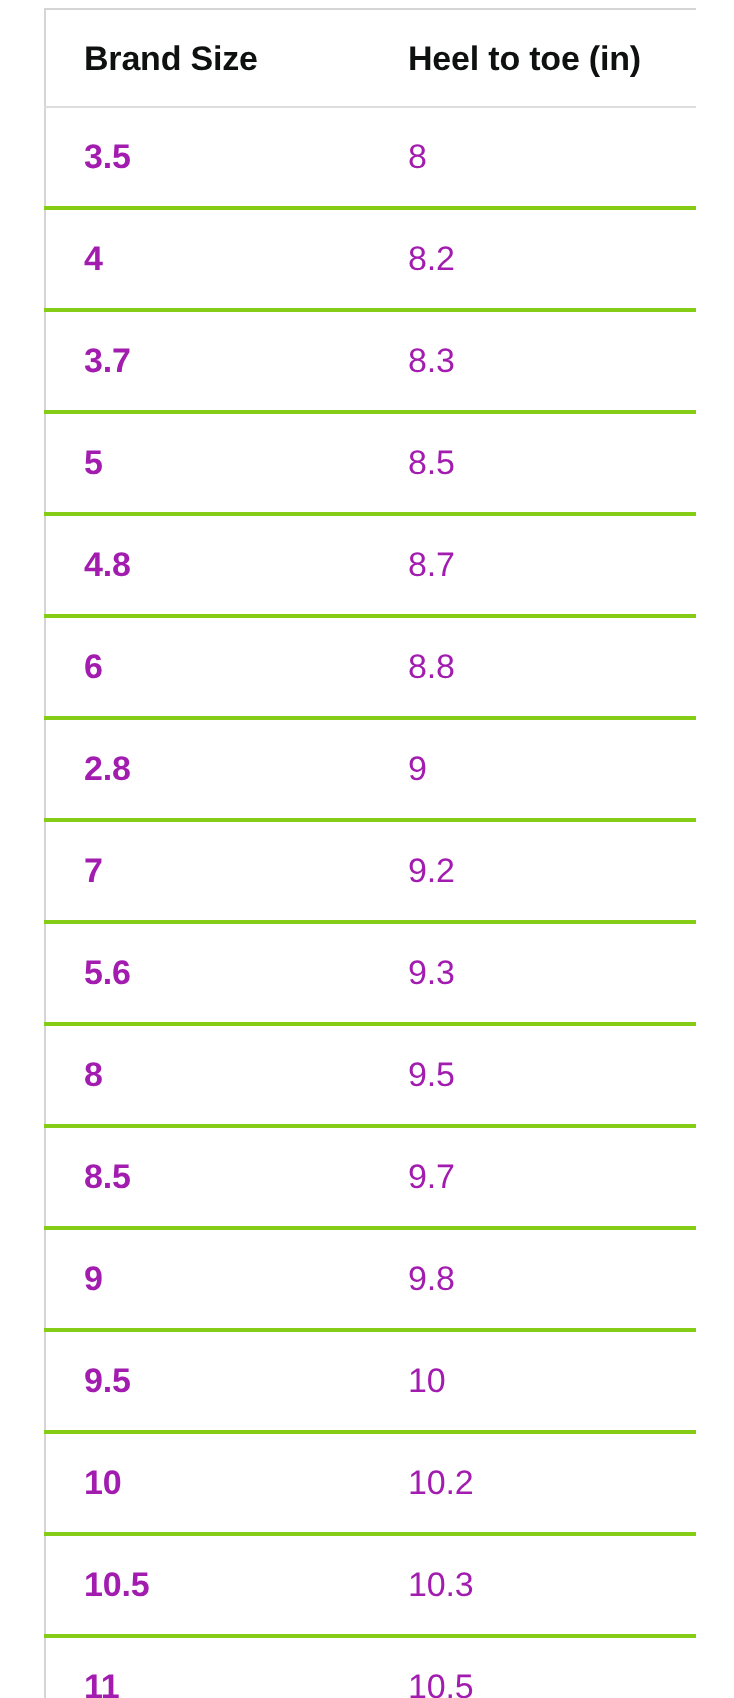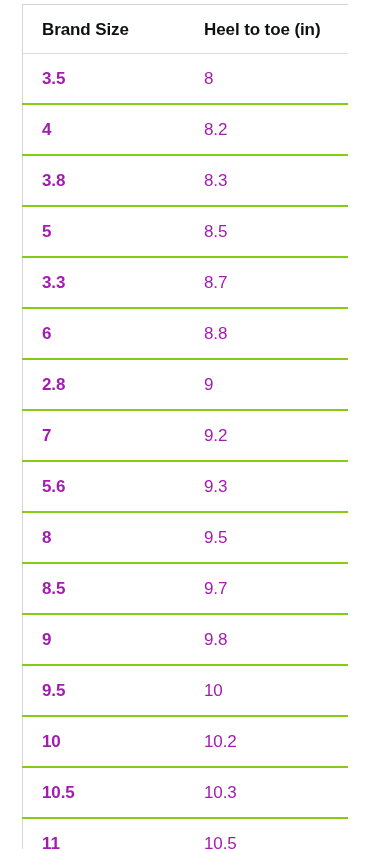--- a/index.html
+++ b/index.html
@@ -87,29 +87,29 @@
     <tbody id="table-body">
         <tr>
           <td class="col-size">3.5</td>
           <td class="col-measure">8</td>
         </tr>
         <tr>
           <td class="col-size">4</td>
           <td class="col-measure">8.2</td>
         </tr>
         <tr>
-          <td class="col-size">3.8</td>
+          <td class="col-size">3.7</td>
           <td class="col-measure">8.3</td>
         </tr>
         <tr>
           <td class="col-size">5</td>
           <td class="col-measure">8.5</td>
         </tr>
         <tr>
-          <td class="col-size">3.3</td>
+          <td class="col-size">4.8</td>
           <td class="col-measure">8.7</td>
         </tr>
         <tr>
           <td class="col-size">6</td>
           <td class="col-measure">8.8</td>
         </tr>
         <tr>
           <td class="col-size">2.8</td>
           <td class="col-measure">9</td>
         </tr>

